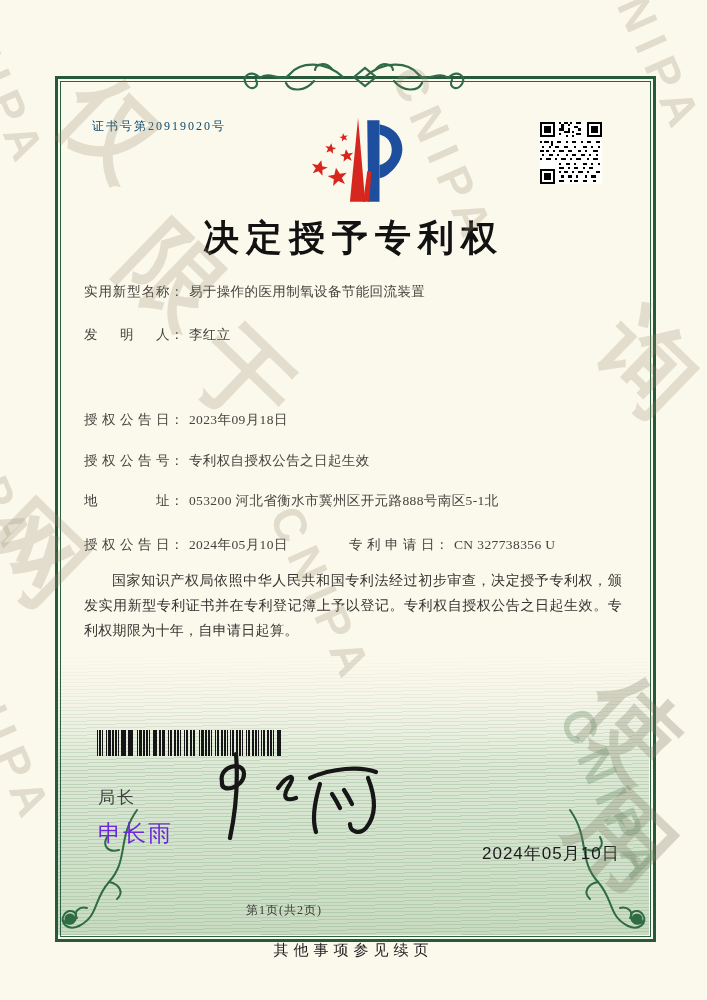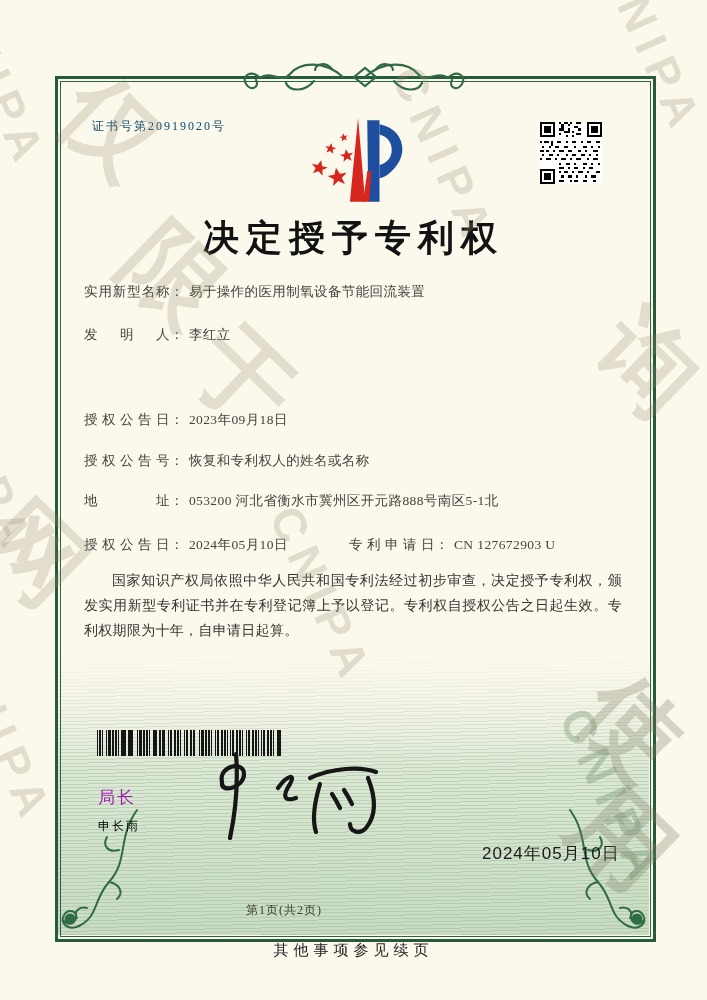--- a/index.html
+++ b/index.html
@@ -73,23 +73,23 @@
            text-indent:2em;color:#35332f;letter-spacing:.3px;}
 
   
   .barcode{position:absolute;z-index:4;left:97px;top:730px;width:185px;height:26px;
     background:repeating-linear-gradient(90deg,
       #151515 0 1.5px, transparent 1.5px 2.5px,
       #151515 2.5px 4.5px, transparent 4.5px 5.5px,
       #151515 5.5px 6.5px, transparent 6.5px 9px,
       #151515 9px 10px, transparent 10px 11px,
       #151515 11px 13.5px, transparent 13.5px 15.5px);}
-  .sign-role{position:absolute;z-index:4;left:98px;top:786px;font-size:17px;color:#a21caf;
+  .sign-role{position:absolute;z-index:4;left:98px;top:786px;font-size:17px;color:#404040;
              font-family:"Liberation Sans","DejaVu Sans",sans-serif;letter-spacing:2px;}
-  .sign-name{position:absolute;z-index:4;left:98px;top:818px;font-size:12px;color:#000000;
+  .sign-name{position:absolute;z-index:4;left:98px;top:818px;font-size:23px;color:#6d28d9;
              font-family:Liberation Mono, monospace;letter-spacing:2px;}
   .autograph{position:absolute;z-index:4;left:192px;top:748px;}
   .date{position:absolute;z-index:4;left:482px;top:842px;font-size:17px;color:#1b1b1b;
         font-family:"Liberation Sans","DejaVu Sans",sans-serif;letter-spacing:1px;}
   .pagenum{position:absolute;z-index:4;left:0;top:902px;width:568px;text-align:center;
            font-size:12px;color:#3c3b36;letter-spacing:1px;}
   .note{position:absolute;z-index:4;left:0;top:941px;width:707px;text-align:center;
         font-size:15px;color:#1d1d1d;letter-spacing:5px;}
 </style>
 </head>
@@ -164,29 +164,29 @@
   <div class="row r0">
     <span class="f-label">实用新型名称</span><span class="f-colon">：</span><span class="f-value">易于操作的医用制氧设备节能回流装置</span>
   </div>
   <div class="row r1">
     <span class="f-label">发明人</span><span class="f-colon">：</span><span class="f-value">李红立</span>
   </div>
   <div class="row r3">
     <span class="f-label">授权公告日</span><span class="f-colon">：</span><span class="f-value">2023年09月18日</span>
   </div>
   <div class="row r4">
-    <span class="f-label">授权公告号</span><span class="f-colon">：</span><span class="f-value">恢复和专利权人的姓名或名称</span>
+    <span class="f-label">授权公告号</span><span class="f-colon">：</span><span class="f-value">专利权自授权公告之日起生效</span>
   </div>
   <div class="row r5">
     <span class="f-label">地址</span><span class="f-colon">：</span><span class="f-value">053200 河北省衡水市冀州区开元路888号南区5-1北</span>
   </div>
   <div class="row r6">
     <span class="f-label">授权公告日</span><span class="f-colon">：</span><span class="f-value">2024年05月10日</span>
     <span class="grant">
-      <span class="f-label">专利申请日</span><span class="f-colon">：</span><span class="f-value">CN 127672903 U</span>
+      <span class="f-label">专利申请日</span><span class="f-colon">：</span><span class="f-value">CN 327738356 U</span>
     </span>
   </div>
 
   <div class="paras">
     <p>国家知识产权局依照中华人民共和国专利法经过初步审查，决定授予专利权，颁发实用新型专利证书并在专利登记簿上予以登记。专利权自授权公告之日起生效。专利权期限为十年，自申请日起算。</p>
   </div>
 
   <div class="barcode"></div>
 
   <div class="sign-role">局长</div>

